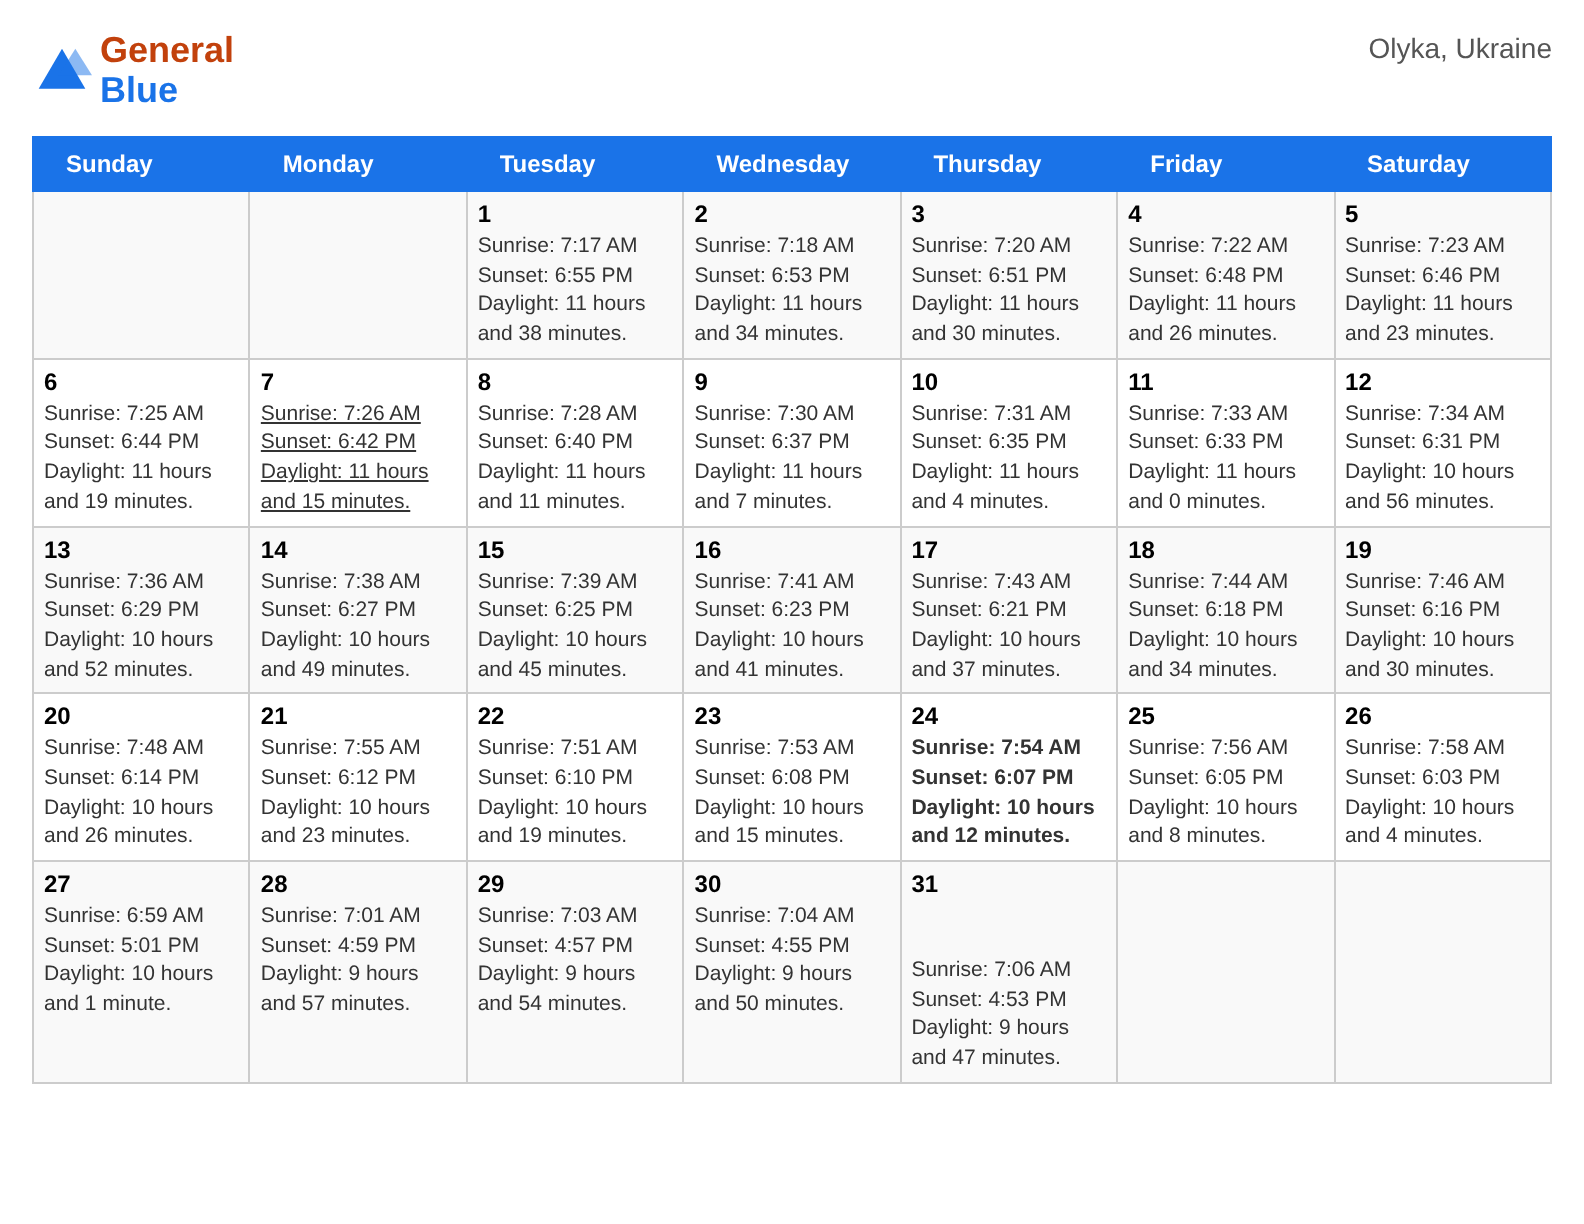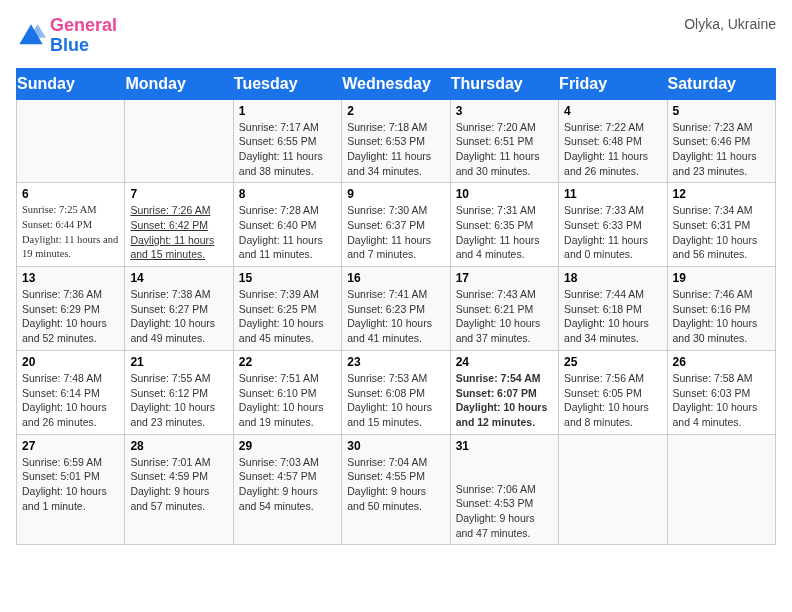--- a/index.html
+++ b/index.html
@@ -17,21 +17,21 @@
       margin-bottom: 12px;
     }
     .logo {
       display: flex;
       align-items: center;
       gap: 4px;
     }
     .logo-text {
       font-size: 18px;
       font-weight: bold;
-      color: #ec4899;
+      color: #c2410c;
       line-height: 1.1;
     }
     .logo-blue { color: #1a73e8; }
     .logo-icon {
       width: 30px;
       height: 30px;
     }
     .title-block {
       text-align: right;
     }
@@ -45,23 +45,23 @@
       color: #555;
     }
     table {
       width: 100%;
       border-collapse: collapse;
       font-size: 11px;
     }
     thead tr th {
       background-color: #1a73e8;
       color: #fff;
-      padding: 6px 0;
+      padding: 6px 16px;
       text-align: left;
-      font-size: 16px;
+      font-size: 12px;
       font-weight: bold;
       border: 1px solid #1a73e8;
       margin-left: 10px;
     }
     tbody tr td {
       border: 1px solid #ccc;
       vertical-align: top;
       padding: 4px 5px;
       min-height: 70px;
       width: 14.28%;
@@ -149,21 +149,21 @@
         <td>
           <span class="day-number">5</span>
           <div class="day-info" style="white-space: pre-line;">Sunrise: 7:23 AM
 Sunset: 6:46 PM
 Daylight: 11 hours and 23 minutes.</div>
         </td>
       </tr>
       <tr>
         <td>
           <span class="day-number">6</span>
-          <div class="day-info" style="white-space: pre-line; font-family: Liberation Serif, serif;">Sunrise: 7:25 AM
+          <div class="day-info" style="white-space: pre-line;">Sunrise: 7:25 AM
 Sunset: 6:44 PM
 Daylight: 11 hours and 19 minutes.</div>
         </td>
         <td>
           <span class="day-number">7</span>
           <div class="day-info" style="white-space: pre-line; text-decoration: underline;">Sunrise: 7:26 AM
 Sunset: 6:42 PM
 Daylight: 11 hours and 15 minutes.</div>
         </td>
         <td>

